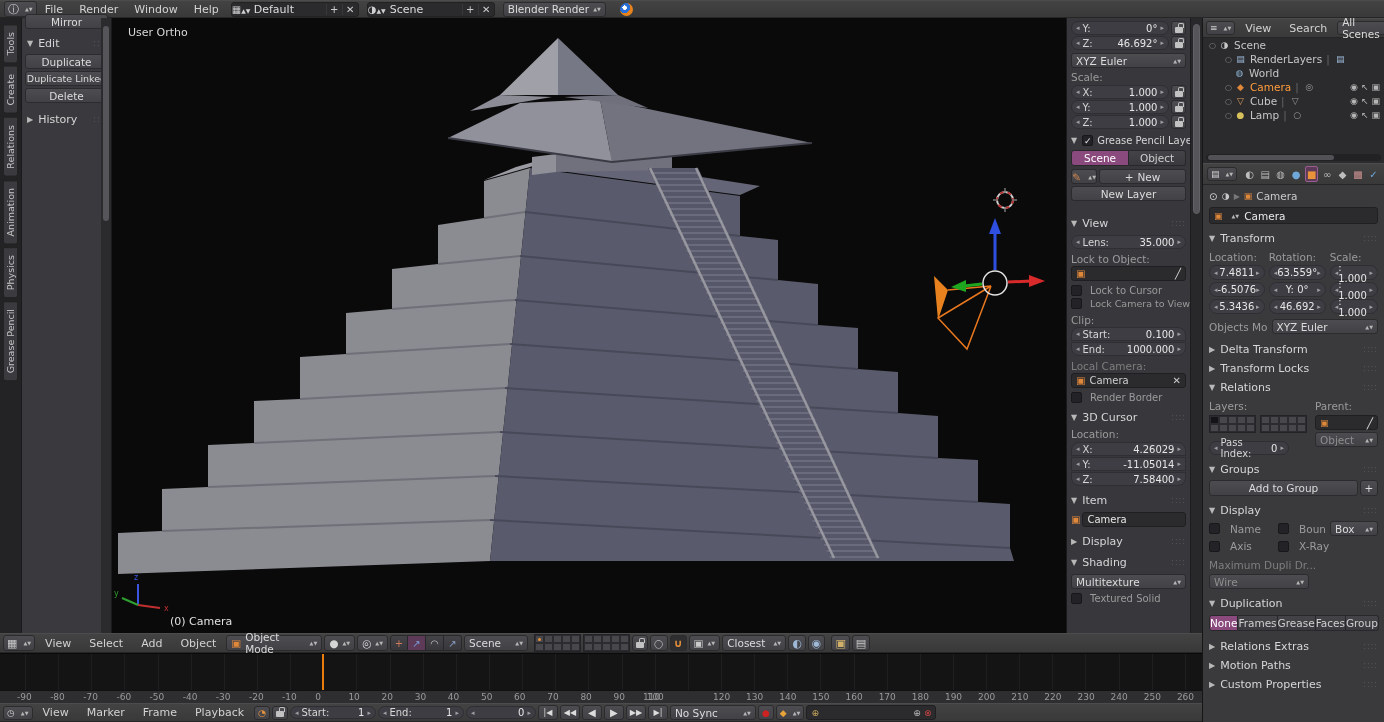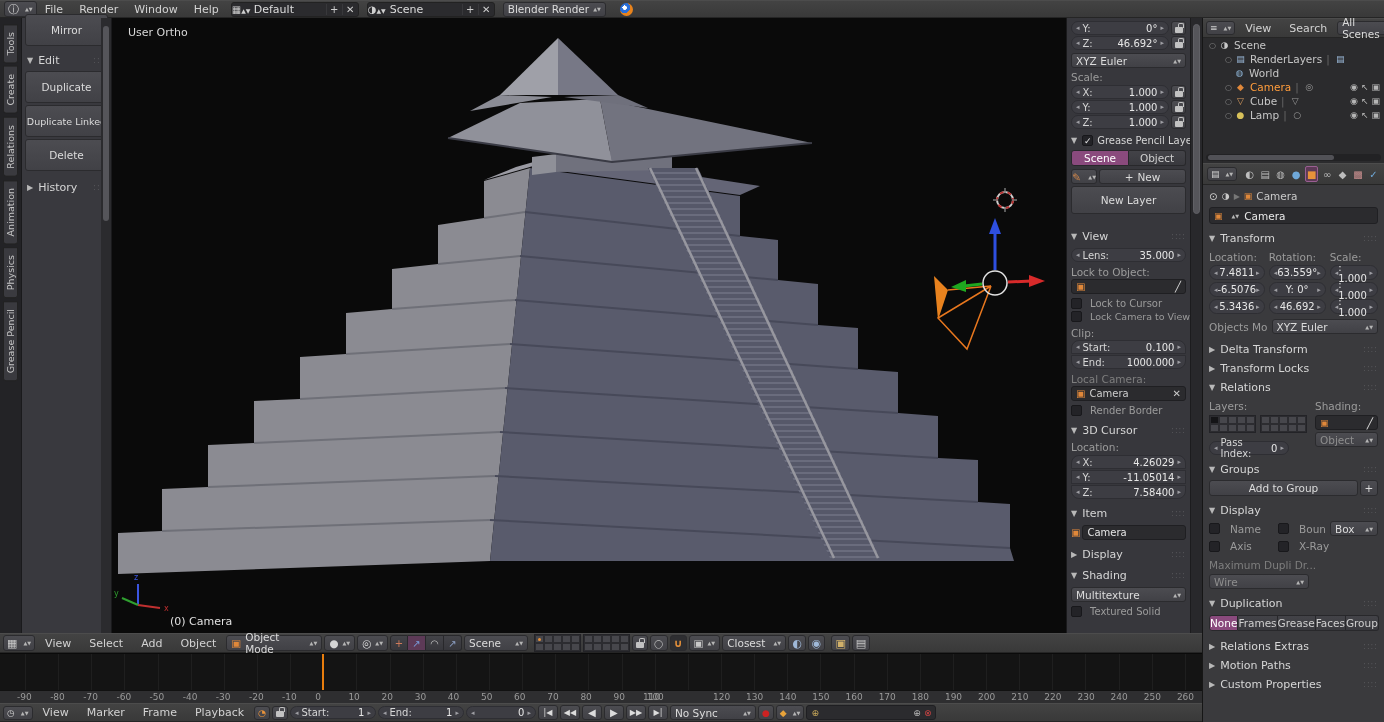--- a/index.html
+++ b/index.html
@@ -56,21 +56,21 @@
 
   
   .mainrow { display:flex; height:704px; }
   .leftregion { width:1202px; display:flex; flex-direction:column; }
   .v3dwrap { height:615px; display:flex; background:#0a0a0a; }
 
   .tooltabs { width:22px; background:#232326; border-right:1px solid #1a1a1c; display:flex; flex-direction:column; align-items:center; padding-top:6px; gap:3px; }
   .vtab { writing-mode:vertical-rl; transform:rotate(180deg); background:#3a3a3f; border:1px solid #222; border-radius:3px 3px 0 0;
           color:#c6c6c6; font-size:9.5px; padding:7px 1px; }
   .toolshelf { width:90px; background:#39393e; border-right:1px solid #1a1a1c; position:relative; padding:0 3px; }
-  .toolshelf .btn { height:32px; margin:2px 0; }
+  .toolshelf .btn { height:15px; margin:2px 0; }
   .shelfscroll { position:absolute; right:0; top:0; bottom:0; width:10px; background:#2b2b2e; }
   .shelfscroll i { position:absolute; left:2px; top:8px; height:195px; width:6px; background:#55555a; border-radius:4px; }
 
   .canvas { position:relative; width:954px; background:#0a0a0a; }
   .canvas svg { position:absolute; left:0; top:0; }
 
   
   .npanel { width:124px; background:#37373c; border-left:1px solid #1a1a1c; padding:3px 4px; overflow:hidden; font-size:10px; }
   .npanel .row { display:flex; align-items:center; margin-bottom:1px; gap:2px; }
   .npanel .nf { flex:1; }
@@ -352,21 +352,21 @@
           <div class="row">
             <span class="btn" style="width:26px;height:15px">
                 <span style="color:#d88a4a">✎</span>
                 <span class="ud">▲▼</span>
               </span>
             <span class="btn" style="flex:1;height:15px">
                 <span style="margin-right:4px">+</span>
                 <span>New</span>
               </span>
           </div>
-          <div class="btn" style="height:28px;margin:2px 0 16px 0">New Layer</div>
+          <div class="btn" style="height:15px;margin:2px 0 16px 0">New Layer</div>
 
           <div class="sec" style="margin:5px 0 5px 0">
               <span class="tri">▼</span>
               <span>View</span>
               <span class="grip">::::</span>
             </div>
           <div class="nf">
               <span class="arr">◂</span>
               <span class="lbl">Lens:</span>
               <span class="val">35.000</span>
@@ -914,21 +914,21 @@
                 </span>
             </div>
             <div class="nf" style="margin-top:8px;width:80px">
                 <span class="arr">◂</span>
                 <span class="lbl">Pass Index:</span>
                 <span class="val">0</span>
                 <span class="arr">▸</span>
               </div>
           </div>
           <div style="width:78px">
-            <div class="plabel">Shading:</div>
+            <div class="plabel">Parent:</div>
             <div class="field" style="margin-top:3px">
                 <span class="icon cube" style="font-size:9px">▣</span>
                 <span style="flex:1"></span>
                 <span style="color:#ddd">╱</span>
               </div>
             <div class="dd" style="margin-top:2px;height:15px;color:#8e8e8e">
                 <span>Object</span>
                 <span class="ud">▲▼</span>
               </div>
           </div>

